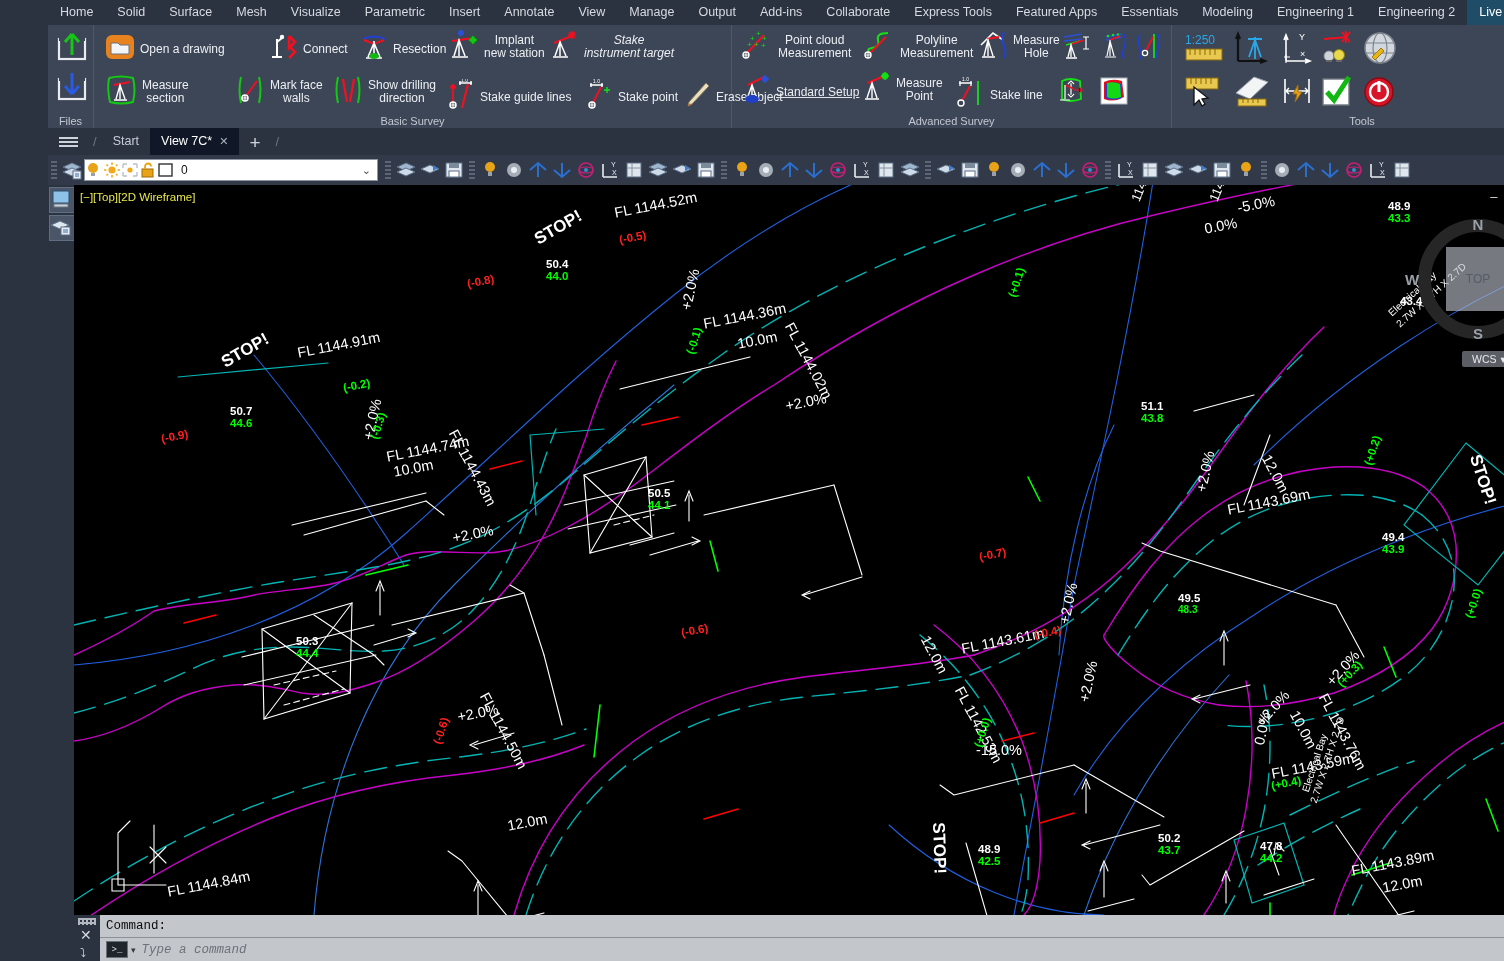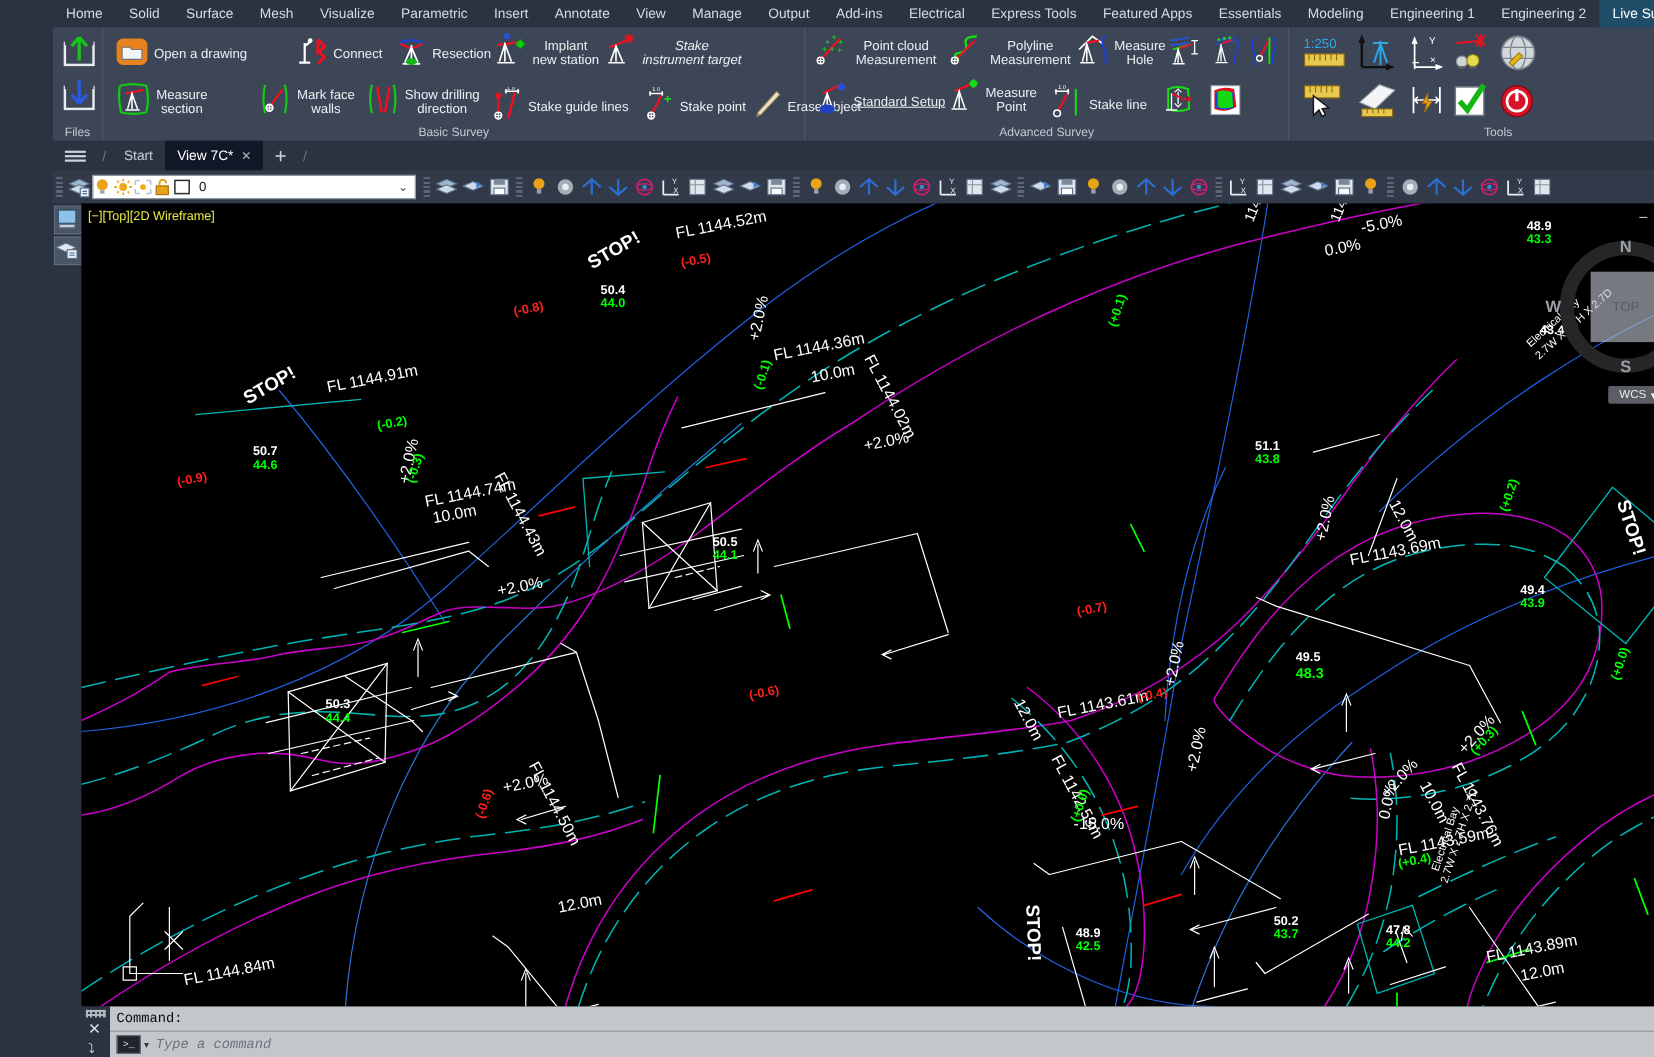--- a/index.html
+++ b/index.html
@@ -83,21 +83,21 @@
       <div class="rtab">Surface</div>
       <div class="rtab">Mesh</div>
       <div class="rtab">Visualize</div>
       <div class="rtab">Parametric</div>
       <div class="rtab">Insert</div>
       <div class="rtab">Annotate</div>
       <div class="rtab">View</div>
       <div class="rtab">Manage</div>
       <div class="rtab">Output</div>
       <div class="rtab">Add-ins</div>
-      <div class="rtab">Electrical</div>
+      <div class="rtab">Collaborate</div>
       <div class="rtab">Express Tools</div>
       <div class="rtab">Featured Apps</div>
       <div class="rtab">Essentials</div>
       <div class="rtab">Modeling</div>
       <div class="rtab">Engineering 1</div>
       <div class="rtab">Engineering 2</div>
       <div class="rtab active">Live Survey</div>
       <div class="rtab-spacer"></div>
 
   </div>
@@ -986,21 +986,21 @@
         <div class="dt" style="left: 472px; top: 85px; color: rgb(0, 255, 0); font-size: 11.5px; font-weight: bold; transform: rotate(0deg);">44.0</div>
         <div class="dt" style="left: 1067px; top: 215px; color: rgb(255, 255, 255); font-size: 11.5px; font-weight: bold; transform: rotate(0deg);">51.1</div>
         <div class="dt" style="left: 1067px; top: 227px; color: rgb(0, 255, 0); font-size: 11.5px; font-weight: bold; transform: rotate(0deg);">43.8</div>
         <div class="dt" style="left: 574px; top: 302px; color: rgb(255, 255, 255); font-size: 11.5px; font-weight: bold; transform: rotate(0deg);">50.5</div>
         <div class="dt" style="left: 574px; top: 314px; color: rgb(0, 255, 0); font-size: 11.5px; font-weight: bold; transform: rotate(0deg);">44.1</div>
         <div class="dt" style="left: 222px; top: 450px; color: rgb(255, 255, 255); font-size: 11.5px; font-weight: bold; transform: rotate(0deg);">50.3</div>
         <div class="dt" style="left: 222px; top: 462px; color: rgb(0, 255, 0); font-size: 11.5px; font-weight: bold; transform: rotate(0deg);">44.4</div>
         <div class="dt" style="left: 1308px; top: 346px; color: rgb(255, 255, 255); font-size: 11.5px; font-weight: bold; transform: rotate(0deg);">49.4</div>
         <div class="dt" style="left: 1308px; top: 358px; color: rgb(0, 255, 0); font-size: 11.5px; font-weight: bold; transform: rotate(0deg);">43.9</div>
         <div class="dt" style="left: 1104px; top: 407px; color: rgb(255, 255, 255); font-size: 11.5px; font-weight: bold; transform: rotate(0deg);">49.5</div>
-        <div class="dt" style="left: 1104px; top: 419px; color: rgb(0, 255, 0); font-size: 13px; font-weight: bold; transform: rotate(0deg);">48.3</div>
+        <div class="dt" style="left: 1104px; top: 419px; color: rgb(0, 255, 0); font-size: 10px; font-weight: bold; transform: rotate(0deg);">48.3</div>
         <div class="dt" style="left: 904px; top: 658px; color: rgb(255, 255, 255); font-size: 11.5px; font-weight: bold; transform: rotate(0deg);">48.9</div>
         <div class="dt" style="left: 904px; top: 670px; color: rgb(0, 255, 0); font-size: 11.5px; font-weight: bold; transform: rotate(0deg);">42.5</div>
         <div class="dt" style="left: 1084px; top: 647px; color: rgb(255, 255, 255); font-size: 11.5px; font-weight: bold; transform: rotate(0deg);">50.2</div>
         <div class="dt" style="left: 1084px; top: 659px; color: rgb(0, 255, 0); font-size: 11.5px; font-weight: bold; transform: rotate(0deg);">43.7</div>
         <div class="dt" style="left: 1186px; top: 655px; color: rgb(255, 255, 255); font-size: 11.5px; font-weight: bold; transform: rotate(0deg);">47.8</div>
         <div class="dt" style="left: 1186px; top: 667px; color: rgb(0, 255, 0); font-size: 11.5px; font-weight: bold; transform: rotate(0deg);">44.2</div>
         <div class="dt" style="left: 1314px; top: 15px; color: rgb(255, 255, 255); font-size: 11.5px; font-weight: bold; transform: rotate(0deg);">48.9</div>
         <div class="dt" style="left: 1314px; top: 27px; color: rgb(0, 255, 0); font-size: 11.5px; font-weight: bold; transform: rotate(0deg);">43.3</div>
         <div class="dt" style="left: 1326px; top: 110px; color: rgb(255, 255, 255); font-size: 11.5px; font-weight: bold; transform: rotate(0deg);">43.4</div>
         <div class="dt" style="left: 1312px; top: 125px; color: rgb(255, 255, 255); font-size: 10px; font-weight: normal; transform: rotate(-42deg);">Electrical Bay</div>

